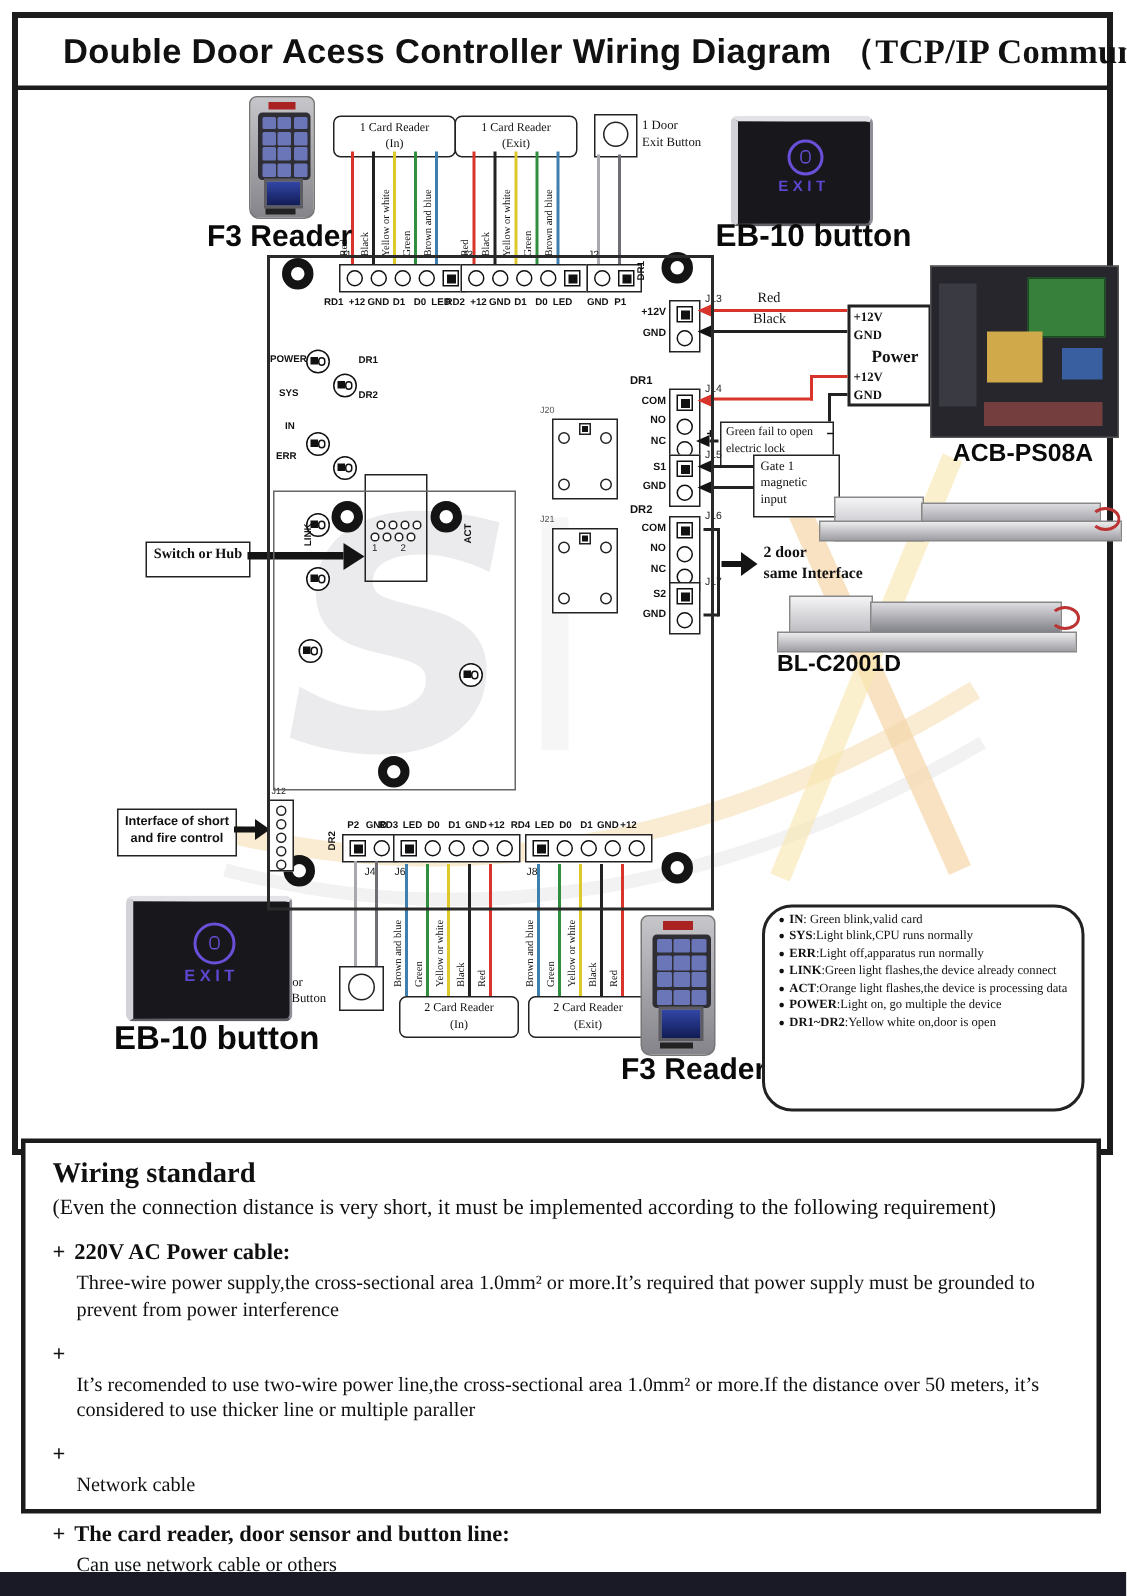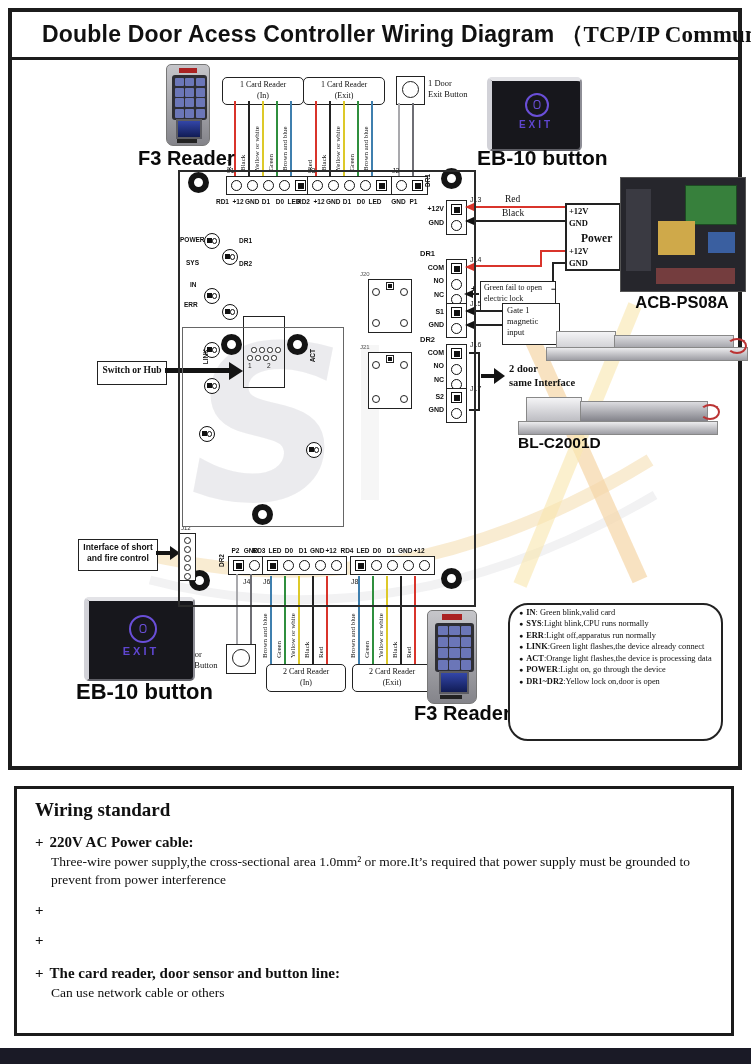--- a/index.html
+++ b/index.html
@@ -525,47 +525,50 @@
         <span> :Green light flashes,the device already connect</span>
       </div>
     <div class="lsrow">
         <span class="lsdot">●</span>
         <span class="lsk">ACT</span>
         <span> :Orange light flashes,the device is processing data</span>
       </div>
     <div class="lsrow">
         <span class="lsdot">●</span>
         <span class="lsk">POWER</span>
-        <span> :Light on, go through the device</span>
+        <span> :Light on, go multiple the device</span>
       </div>
     <div class="lsrow">
         <span class="lsdot">●</span>
         <span class="lsk">DR1~DR2</span>
-        <span>:Yellow lock on,door is open</span>
-      </div>
-  </div>
-
-  <div class="a wbox" style="left:14px;top:786px;width:676px;height:234px">
+        <span>:Yellow white on,door is open</span>
+      </div>
+  </div>
+
+  <div class="a wbox" style="left:14px;top:759px;width:676px;height:234px">
     <div class="wtitle">Wiring standard</div>
+    <div class="wsub">(Even the connection distance  is very short, it must be implemented  according to the following requirement)</div>
     <div class="wsec">
       <div class="whead">
           <span class="wplus">+</span>
           <span>220V AC Power cable:</span>
         </div>
       <div class="wbody">Three-wire power supply,the cross-sectional area 1.0mm² or more.It’s required that power supply must be grounded to prevent from power interference</div>
     </div>
     <div class="wsec">
       <div class="whead">
           <span class="wplus">+</span>
         </div>
+      <div class="wbody">It’s recomended to use two-wire power line,the cross-sectional area 1.0mm²  or more.If the distance over 50 meters, it’s considered to use  thicker line or multiple paraller</div>
     </div>
     <div class="wsec">
       <div class="whead">
           <span class="wplus">+</span>
         </div>
+      <div class="wbody">Network cable</div>
     </div>
     <div class="wsec" style="margin-top:16px">
       <div class="whead">
           <span class="wplus">+</span>
           <span>The card reader, door sensor and button line:</span>
         </div>
       <div class="wbody">Can use network cable or others</div>
     </div>
   </div>
 

